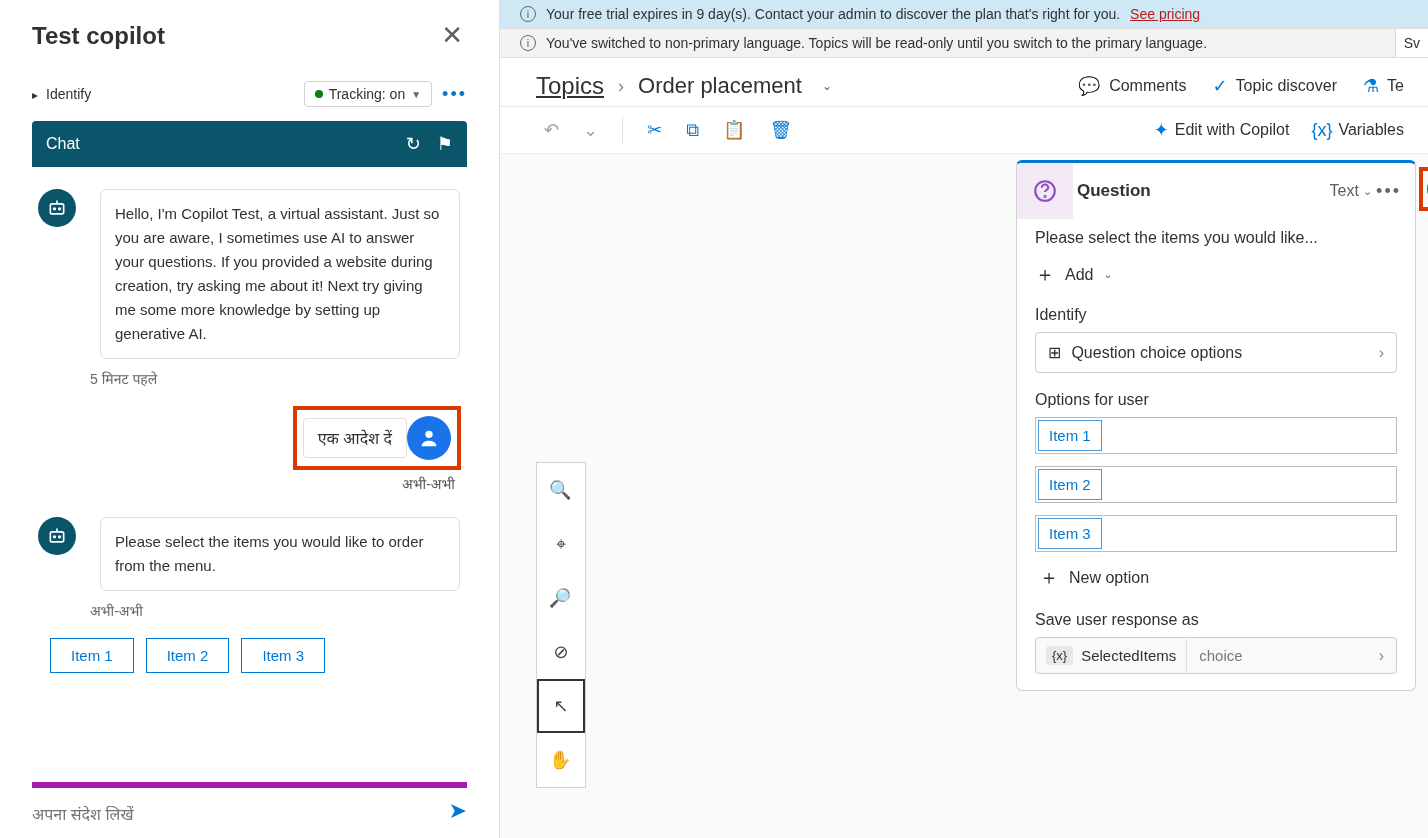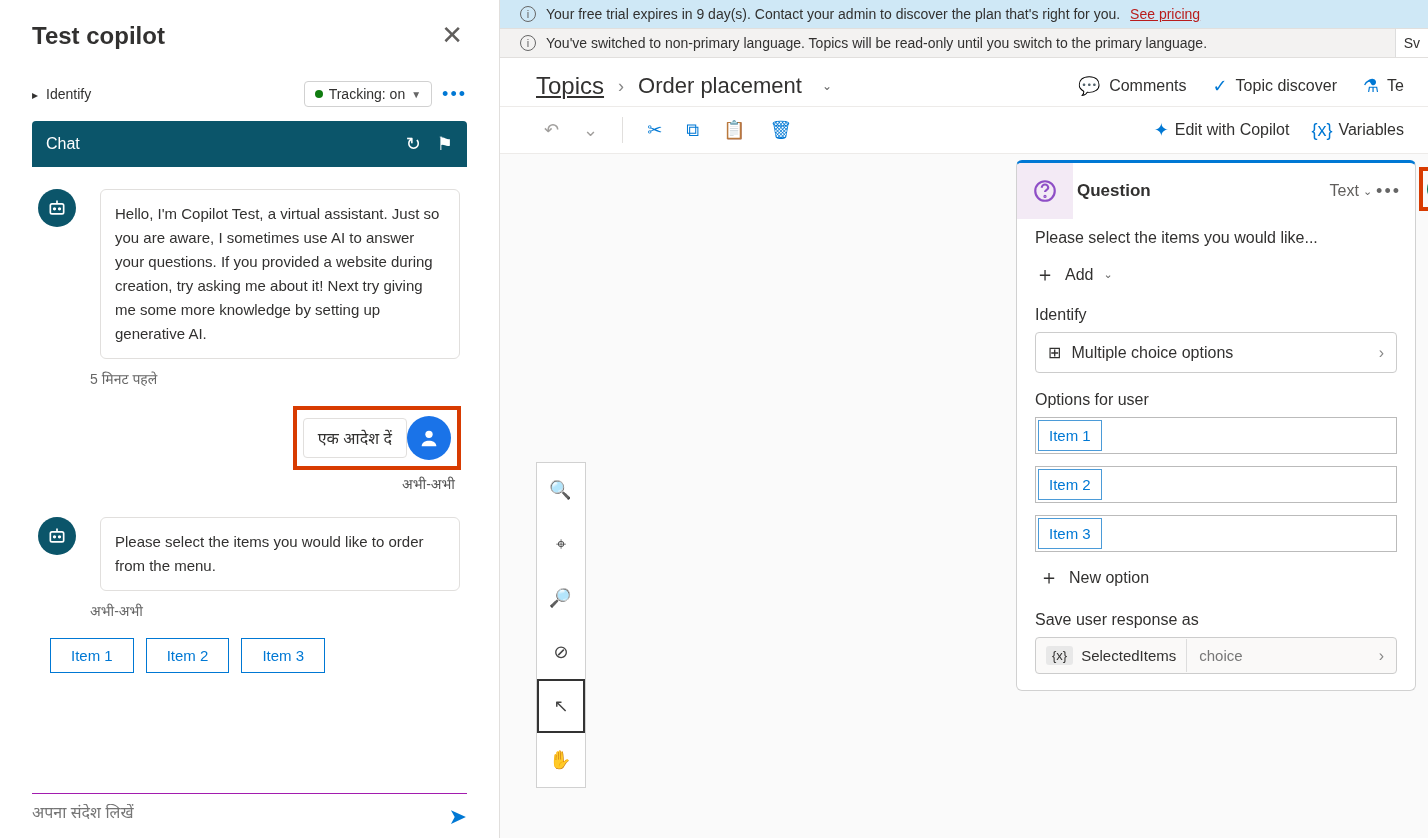--- a/index.html
+++ b/index.html
@@ -25,21 +25,21 @@
 .bot-avatar{width:38px;height:38px;border-radius:50%;background:#0b556a;color:#fff;display:flex;align-items:center;justify-content:center;flex-shrink:0}
 .user-avatar{width:44px;height:44px;border-radius:50%;background:#1a73e8;color:#fff;display:flex;align-items:center;justify-content:center;flex-shrink:0}
 .msg-bubble{border:1px solid #e1dfdd;border-radius:6px;padding:12px 14px;font-size:15px;line-height:1.6;max-width:360px}
 .user-bubble{border:1px solid #e1dfdd;border-radius:4px;padding:8px 14px;font-size:16px}
 .timestamp{font-size:14px;color:#666;margin:4px 0 18px 52px}
 .user-block{display:flex;flex-direction:column;align-items:flex-end;margin-bottom:6px}
 .user-highlight{border:4px solid #d83b01;padding:6px;display:flex;align-items:center;gap:0}
 .user-timestamp{font-size:14px;color:#555;margin:4px 6px 18px 0}
 .options-row{display:flex;gap:12px;margin:8px 0 16px 12px}
 .option-chip{border:1px solid #0078d4;color:#0078d4;padding:8px 20px;font-size:15px;background:#fff}
-.input-area{border-top:1px solid #a21caf;display:flex;align-items:flex-start;padding:10px 0 8px 0}
+.input-area{border-top:6px solid #a21caf;display:flex;align-items:flex-end;padding:10px 0 14px 0}
 .text-input{flex:1;border:none;outline:none;font-size:16px;color:#888}
 .send-btn{color:#0078d4;font-size:22px}
 
 .right-area{flex:1;position:relative;overflow:hidden;display:flex;flex-direction:column}
 .banner{padding:6px 20px;font-size:14px;display:flex;align-items:center;gap:10px}
 .banner1{background:#cfe8f6}
 .banner2{background:#f3f2f1;border-top:1px solid #e1dfdd;border-bottom:1px solid #e1dfdd;position:relative}
 .info-icon{width:16px;height:16px;border:1px solid #666;border-radius:50%;display:inline-flex;align-items:center;justify-content:center;font-size:11px;color:#666}
 .see-pricing{color:#b91c1c;text-decoration:underline}
 .sw-btn{position:absolute;right:0;top:0;bottom:0;background:#fff;border-left:1px solid #ddd;padding:0 8px;display:flex;align-items:center;font-size:14px}
@@ -254,21 +254,21 @@
           <div class="prompt-text">Please select the items you would like...</div>
           <div class="add-row">
               <span class="plus">＋</span>
               <span>Add</span>
               <span class="node-chev">⌄</span>
             </div>
 
           <div class="section-label">Identify</div>
           <div class="identify-box">
             <span>⊞</span>
-            <span>Multiple choice options</span>
+            <span>Question choice options</span>
             <span class="chev-r">›</span>
           </div>
 
           <div class="section-label">Options for user</div>
           <div class="opt-input">
               <span class="opt-pill">Item 1</span>
             </div>
           <div class="opt-input">
               <span class="opt-pill">Item 2</span>
             </div>

